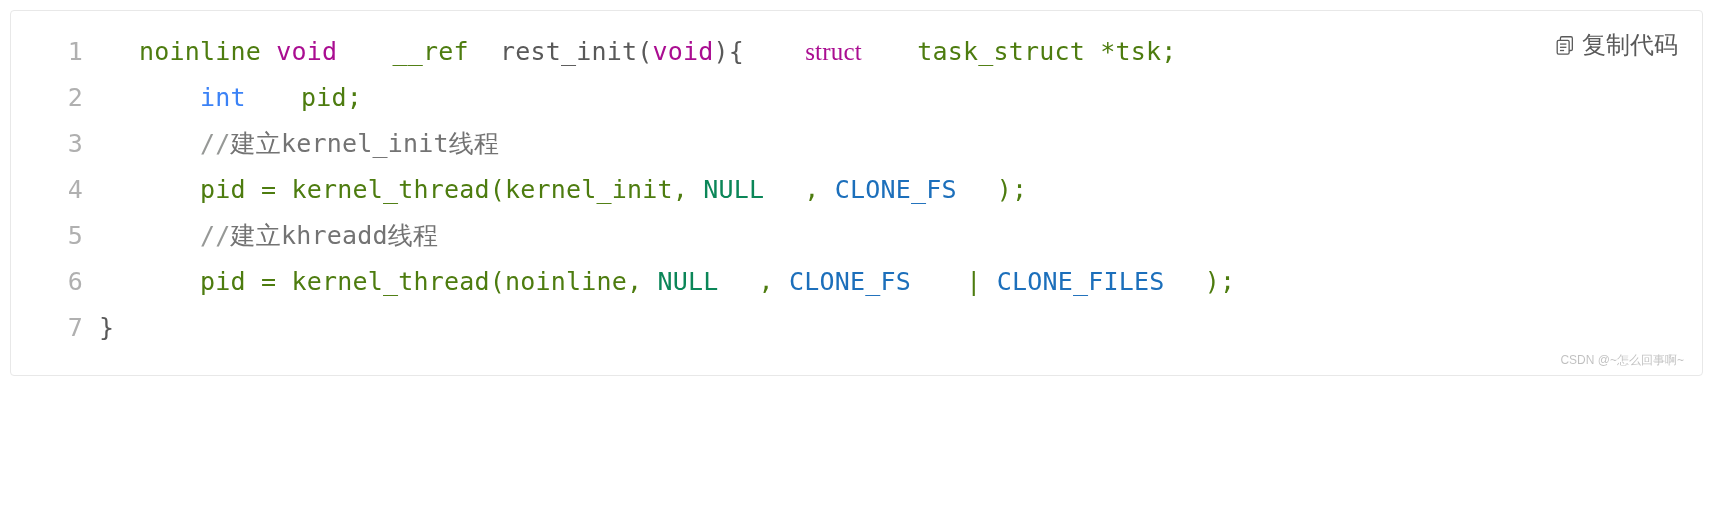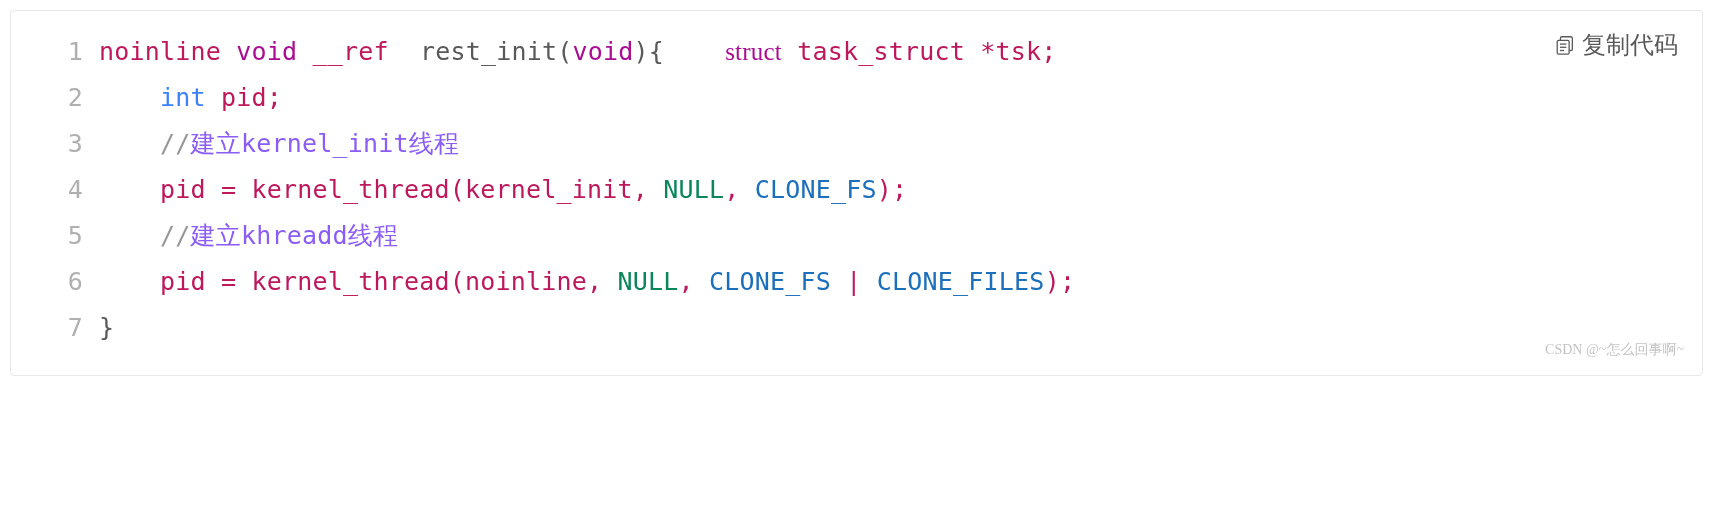--- a/index.html
+++ b/index.html
@@ -52,35 +52,35 @@
     flex: none;
     font-size: 25px;
   }
   .code {
     padding-left: 16px;
     color: #595959;
   }
   .kw-void   { color: #aa0d91; }   
   .kw-struct { color: #aa0d91; font-family: Liberation Serif, serif; }
   .kw-int    { color: #3b82f6; }
-  .ident     { color: #be185d; }
+  .ident     { color: #4d7c0f; margin-left: 40px; }
   .func      { color: #595959; margin-left: 16px; }
   .paren     { color: #595959; }
   .null      { color: #0b8658; }
   .const     { color: #1c6fbb; }
   .comment   { color: #969896; }
-  .cmt-text  { color: #8b5cf6; margin-top: 9px; }
+  .cmt-text  { color: #737373; margin-top: 9px; }
 
   .watermark {
     position: absolute;
     right: 18px;
-    bottom: 16px;
-    font-size: 14px;
+    bottom: 6px;
+    font-size: 12px;
     color: rgba(0,0,0,0.25);
-    font-family: Liberation Serif, serif;
+    font-family: Liberation Sans, sans-serif;
   }
 </style>
 </head>
 <body>
 
 <div class="code-block">
 
   <div class="copy-button">
     <svg viewBox="0 0 24 24">
       <rect x="7" y="3" width="13" height="15" rx="1.5"></rect>

